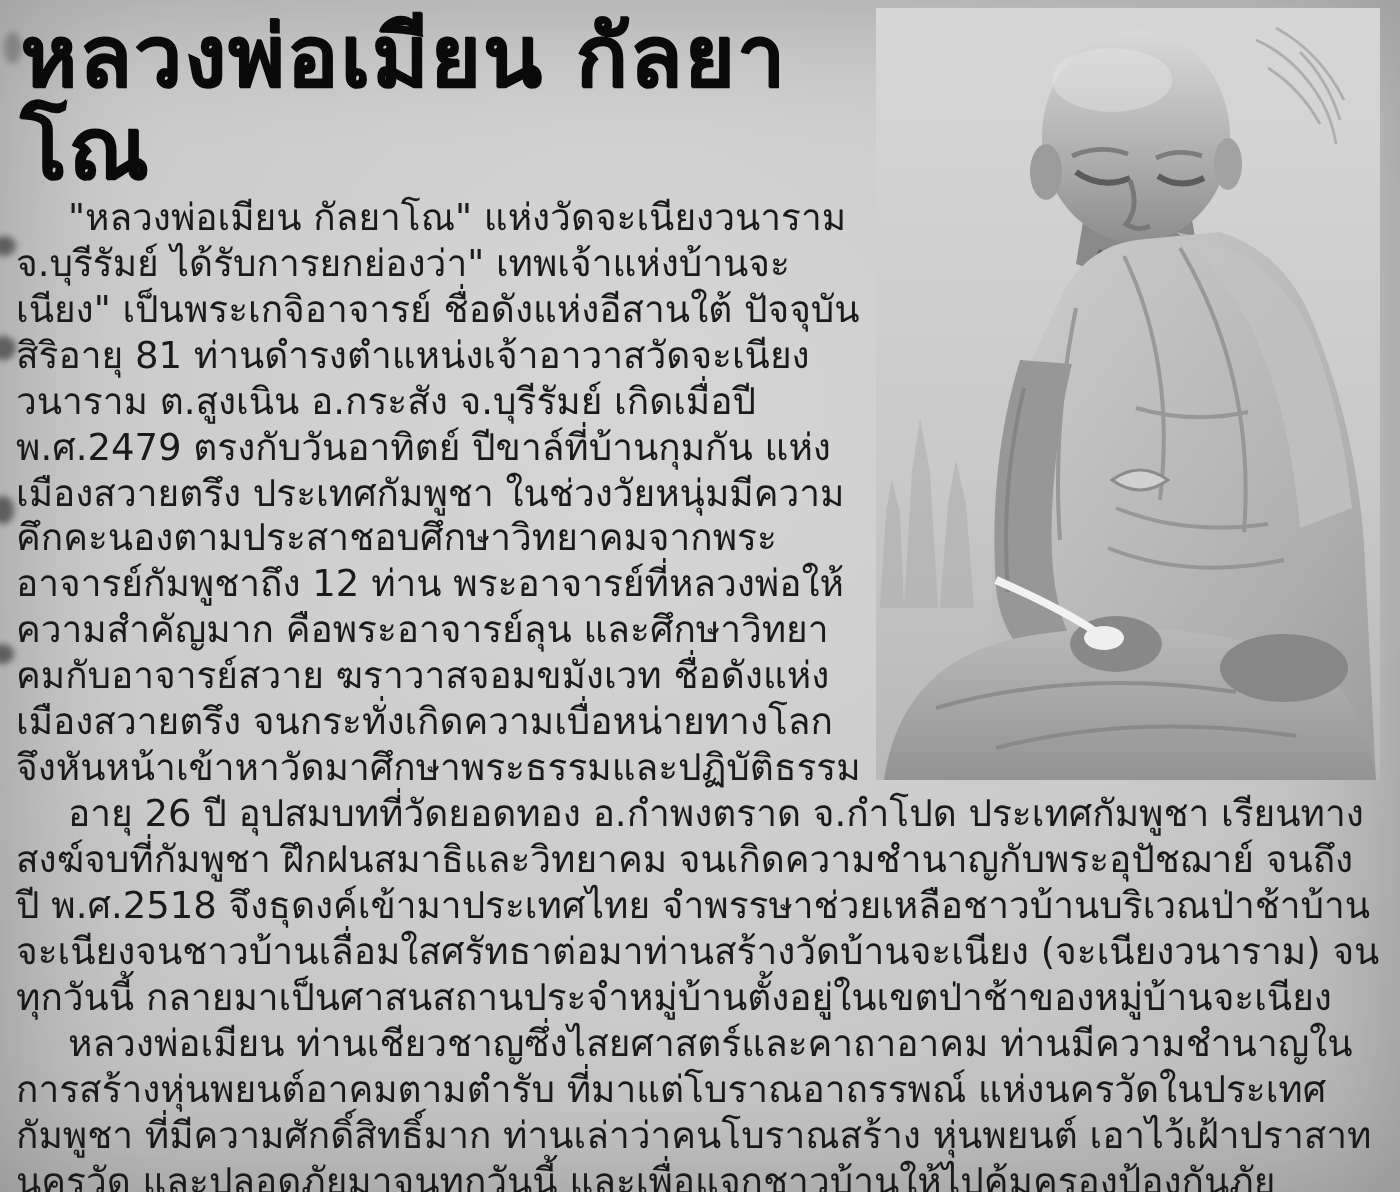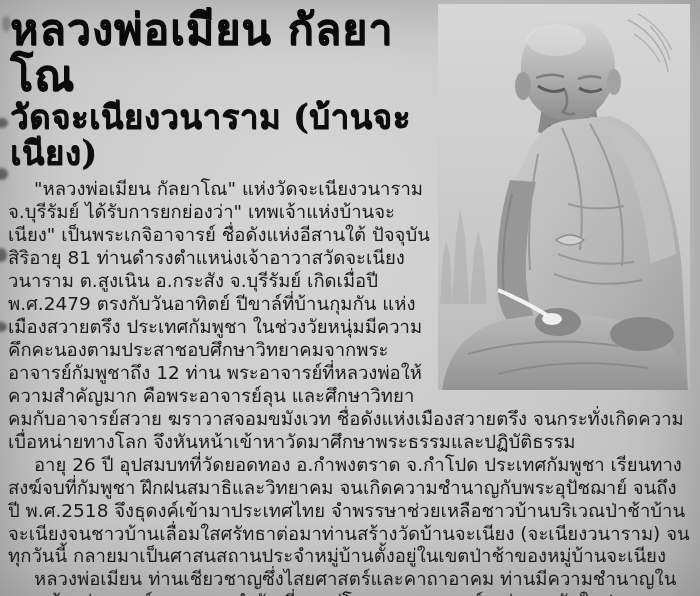--- a/index.html
+++ b/index.html
@@ -158,19 +158,18 @@
 
         <ellipse cx="120" cy="318" rx="23" ry="14" fill="#888888"></ellipse>
 
         <path d="M60,286 Q92,300 110,312" stroke="#f2f2f2" stroke-width="4" fill="none"></path>
         <ellipse cx="114" cy="315" rx="10" ry="6" fill="#efefef"></ellipse>
       </g>
     </svg>
   </div>
 
   <h1 class="title">หลวงพ่อเมียน กัลยาโณ</h1>
-  <h2 class="subtitle">วัดจะเนียงวนาราม (บ้านจะเนียง)</h2>
 
   <p class="body-par">"หลวงพ่อเมียน กัลยาโณ" แห่งวัดจะเนียงวนาราม จ.บุรีรัมย์ ได้รับการยกย่องว่า" เทพเจ้าแห่งบ้านจะเนียง" เป็นพระเกจิอาจารย์ ชื่อดังแห่งอีสานใต้ ปัจจุบัน สิริอายุ 81 ท่านดำรงตำแหน่งเจ้าอาวาสวัดจะเนียงวนาราม ต.สูงเนิน อ.กระสัง จ.บุรีรัมย์ เกิดเมื่อปี พ.ศ.2479 ตรงกับวันอาทิตย์ ปีขาล์ที่บ้านกุมกัน แห่งเมืองสวายตรึง ประเทศกัมพูชา ในช่วงวัยหนุ่มมีความคึกคะนองตามประสาชอบศึกษาวิทยาคมจากพระอาจารย์กัมพูชาถึง 12 ท่าน พระอาจารย์ที่หลวงพ่อให้ความสำคัญมาก คือพระอาจารย์ลุน และศึกษาวิทยาคมกับอาจารย์สวาย ฆราวาสจอมขมังเวท ชื่อดังแห่งเมืองสวายตรึง จนกระทั่งเกิดความเบื่อหน่ายทางโลก จึงหันหน้าเข้าหาวัดมาศึกษาพระธรรมและปฏิบัติธรรม</p>
   <p class="body-par">อายุ 26 ปี อุปสมบทที่วัดยอดทอง อ.กำพงตราด จ.กำโปด ประเทศกัมพูชา เรียนทางสงฆ์จบที่กัมพูชา ฝึกฝนสมาธิและวิทยาคม จนเกิดความชำนาญกับพระอุปัชฌาย์ จนถึง ปี พ.ศ.2518 จึงธุดงค์เข้ามาประเทศไทย จำพรรษาช่วยเหลือชาวบ้านบริเวณป่าช้าบ้านจะเนียงจนชาวบ้านเลื่อมใสศรัทธาต่อมาท่านสร้างวัดบ้านจะเนียง (จะเนียงวนาราม) จนทุกวันนี้ กลายมาเป็นศาสนสถานประจำหมู่บ้านตั้งอยู่ในเขตป่าช้าของหมู่บ้านจะเนียง</p>
   <p class="body-par">หลวงพ่อเมียน ท่านเชียวชาญซึ่งไสยศาสตร์และคาถาอาคม ท่านมีความชำนาญในการสร้างหุ่นพยนต์อาคมตามตำรับ ที่มาแต่โบราณอาถรรพณ์ แห่งนครวัดในประเทศกัมพูชา ที่มีความศักดิ์สิทธิ์มาก ท่านเล่าว่าคนโบราณสร้าง หุ่นพยนต์ เอาไว้เฝ้าปราสาทนครวัด และปลอดภัยมาจนทุกวันนี้ และเพื่อแจกชาวบ้านให้ไปคุ้มครองป้องกันภัย เครื่องรางหรือวัตถุมงคลที่หลวงพ่อเมียน ท่านสร้าง ล้วนแล้วแต่เป็นที่เสาะแสวงหาของบรรดานักนิยมสะสมพระเครื่องเป็นอย่างมาก</p>
 
 </div>
 
 </body></html>

